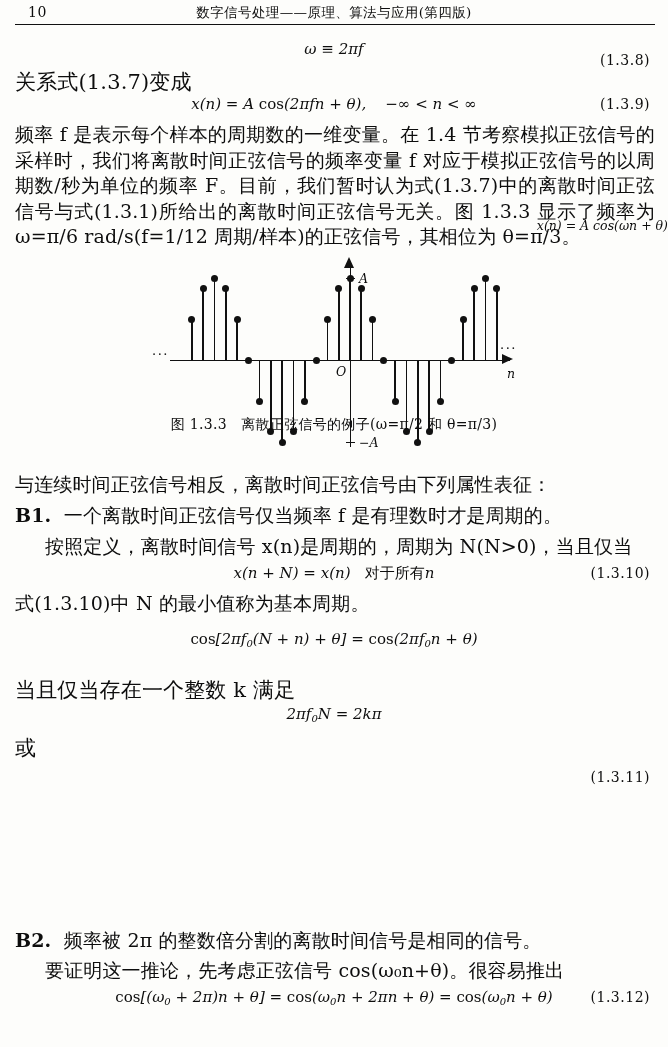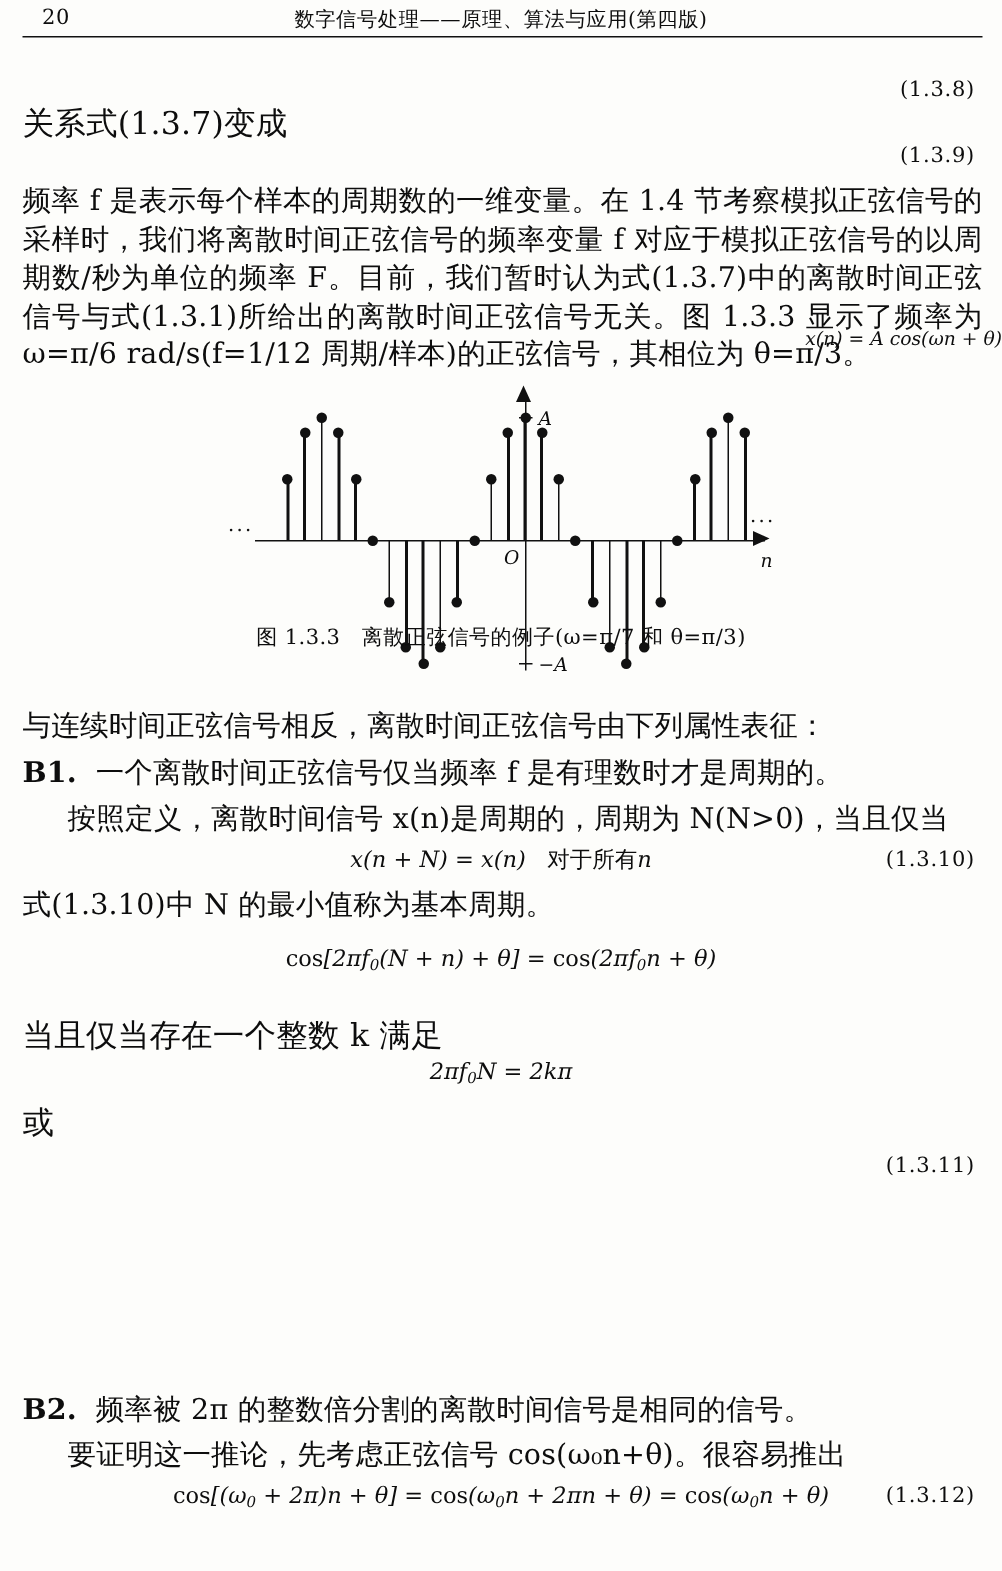--- a/index.html
+++ b/index.html
@@ -54,29 +54,35 @@
 
   .bold{font-weight:bold;}
   i{font-style:italic;}
 </style>
 </head>
 <body>
 
 <div class="page">
 
   <div class="head">
-    <div class="folio">20</div>
+    <div class="folio">10</div>
     <div class="head-title">数字信号处理——原理、算法与应用(第四版)</div>
   </div>
   <div class="rule"></div>
 
+  <div class="eq" style="top:40px;">
+    <span>ω <span class="up">≡</span> 2π<i>f</i></span>
+  </div>
   <div class="eqnum" style="top:52px;">(1.3.8)</div>
 
   <div class="lead" style="top:68px;">关系式(1.3.7)变成</div>
 
+  <div class="eq" style="top:95px;">
+    <span><i>x</i>(<i>n</i>) = <i>A</i> <span class="up">cos</span>(2π<i>fn</i> + θ),&nbsp;&nbsp;&nbsp; −∞ &lt; <i>n</i> &lt; ∞</span>
+  </div>
   <div class="eqnum" style="top:96px;">(1.3.9)</div>
 
   <div class="para" style="top:122px;">频率 f 是表示每个样本的周期数的一维变量。在 1.4 节考察模拟正弦信号的采样时，我们将离散时间正弦信号的频率变量 f 对应于模拟正弦信号的以周期数/秒为单位的频率 F。目前，我们暂时认为式(1.3.7)中的离散时间正弦信号与式(1.3.1)所给出的离散时间正弦信号无关。图 1.3.3 显示了频率为 ω=π/6 rad/s(f=1/12 周期/样本)的正弦信号，其相位为 θ=π/3。</div>
 
   <div class="figure">
     <div class="figtitle">x(n) = A cos(ωn + θ)</div>
 
     <div class="plot">
       <div class="axisX"></div>
       <div class="arrowX"></div>
@@ -147,21 +153,21 @@
           <div class="dot" style="left: 309.5px; top: 75.5px;"></div>
           <div class="stem" style="left: 323.45px; top: 48.988px; height: 71.012px;"></div>
           <div class="dot" style="left: 320.8px; top: 45.488px;"></div>
           <div class="stem" style="left: 334.75px; top: 38px; height: 82px;"></div>
           <div class="dot" style="left: 332.1px; top: 34.5px;"></div>
           <div class="stem" style="left: 346.05px; top: 48.988px; height: 71.012px;"></div>
           <div class="dot" style="left: 343.4px; top: 45.488px;"></div>
         </div>
     </div>
 
-    <div class="caption">图 1.3.3　离散正弦信号的例子(ω=π/7 和 θ=π/3)</div>
+    <div class="caption">图 1.3.3　离散正弦信号的例子(ω=π/2 和 θ=π/3)</div>
   </div>
 
   <div class="para" style="top:472px;">与连续时间正弦信号相反，离散时间正弦信号由下列属性表征：</div>
 
   <div class="para" style="top:503px;"><span class="bold">B1.</span>&nbsp;&nbsp;<span>一个离散时间正弦信号仅当频率 f 是有理数时才是周期的。</span></div>
 
   <div class="para indent" style="top:534px;">按照定义，离散时间信号 x(n)是周期的，周期为 N(N&gt;0)，当且仅当</div>
 
   <div class="eq" style="top:564px;">
     <span><i>x</i>(<i>n</i> + <i>N</i>) = <i>x</i>(<i>n</i>)&nbsp;&nbsp; <span class="up" style="font-family:'DejaVu Serif',serif;">对于所有</span><i>n</i></span>

